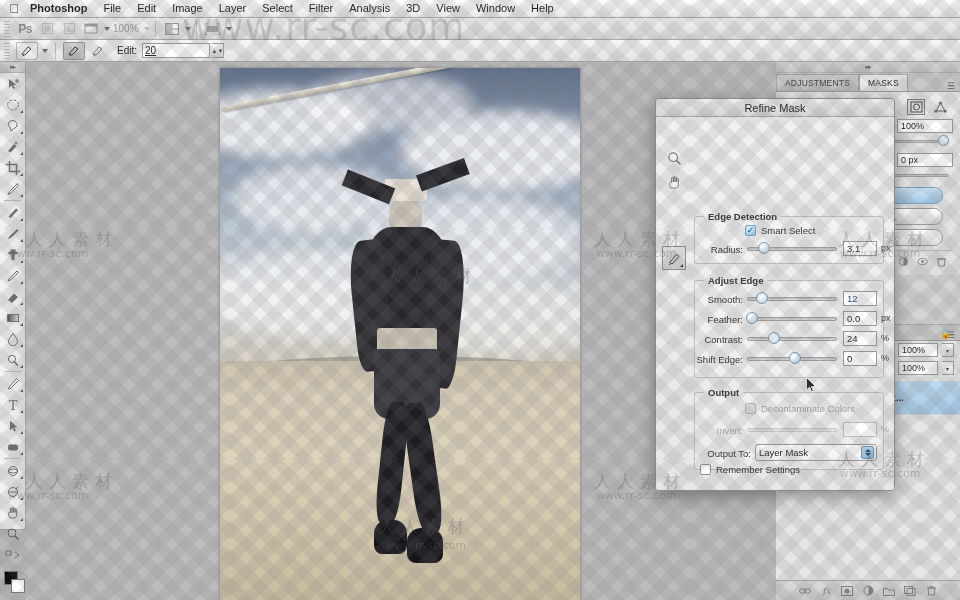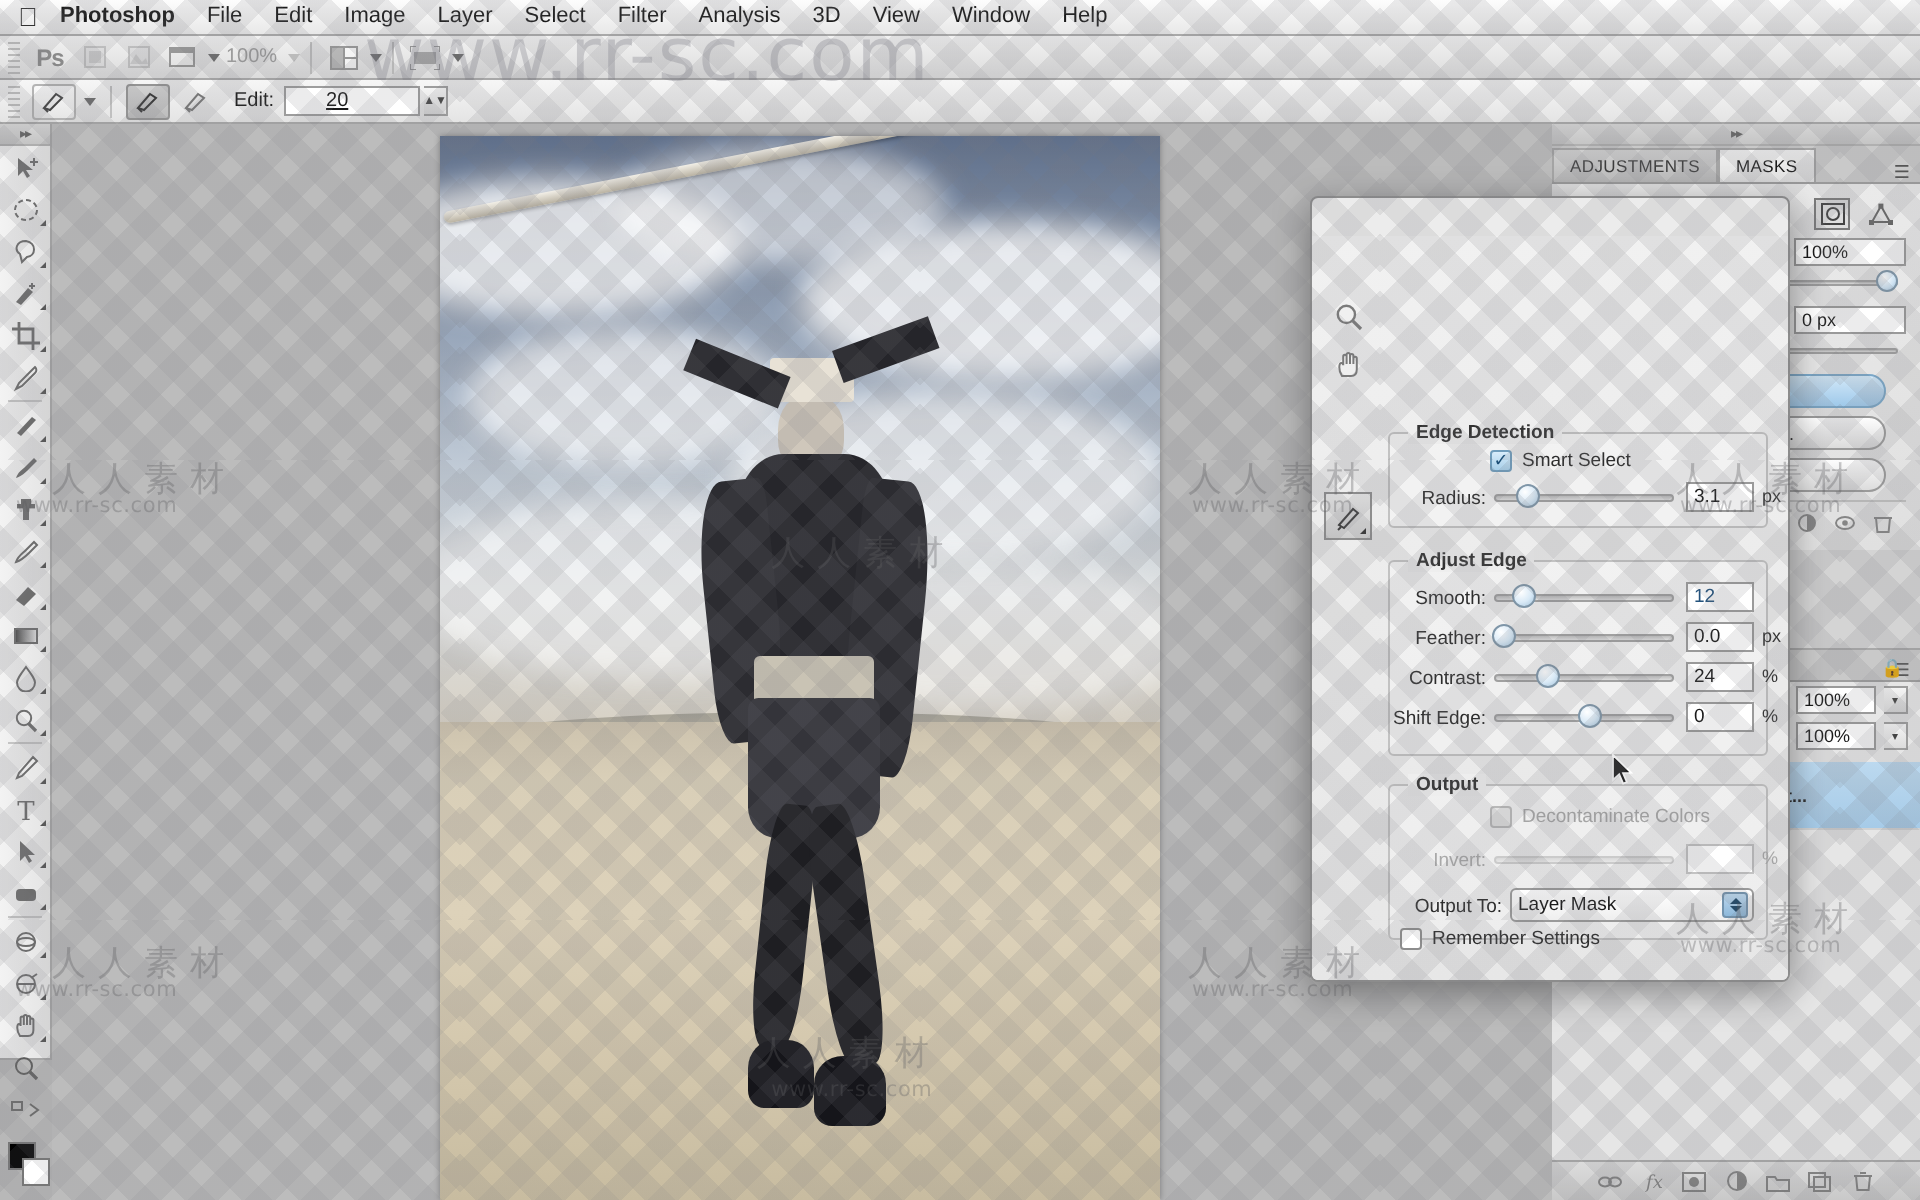--- a/index.html
+++ b/index.html
@@ -59,21 +59,21 @@
   }
   .opt-tool {
     width: 22px; height: 18px; border: 1px solid #b4b4b4; background: linear-gradient(#fafafa,#e6e6e6);
     display:flex; align-items:center; justify-content:center; border-radius: 2px;
   }
   .opt-tool.active { background: linear-gradient(#d2d2d2,#bdbdbd); border-color:#949494; }
   .opt-tool.plain { border: none; background: transparent; }
   .opt-label { font-size: 10px; margin-left: 6px; margin-right: 3px; }
   .opt-input {
     width: 68px; height: 15px; border: 1px solid #9d9d9d; background: #fff;
-    font-size: 10px; padding: 0 20px; line-height: 14px; display:flex; align-items:center;text-decoration:underline;
+    font-size: 10px; padding: 0 2px; line-height: 14px; display:flex; align-items:center;text-decoration:underline;
   }
   .stepper {
     width: 12px; height: 15px; border: 1px solid #9d9d9d; border-left: none;
     background: linear-gradient(#f4f4f4,#dcdcdc); display:flex; align-items:center; justify-content:center;
     font-size: 6px; color: #444;
   }
 
   
   .toolbox {
     position: absolute; left: 0; top: 62px; width: 26px; height: 468px;
@@ -693,20 +693,21 @@
           <svg width="11" height="11" viewBox="0 0 11 11">
               <path d="M2 3h7l-0.7 7h-5.6z" fill="none" stroke="#555"></path>
               <path d="M1 3h9M4 1.5h3" stroke="#555"></path>
             </svg>
         </span>
       </div>
     </div>
   </div>
 
   <div class="dialog">
+    <div class="dlg-title">Refine Mask</div>
     <div class="dlg-body">
 
       <div class="dlg-tools">
         <div class="dt">
           <svg width="15" height="15" viewBox="0 0 15 15">
               <circle cx="6.2" cy="6.2" r="4.3" fill="none" stroke="#4a4a4a" stroke-width="1.2"></circle>
               <path d="M9.4 9.4 L13.5 13.5" stroke="#4a4a4a" stroke-width="1.6"></path>
             </svg>
         </div>
         <div class="dt">

